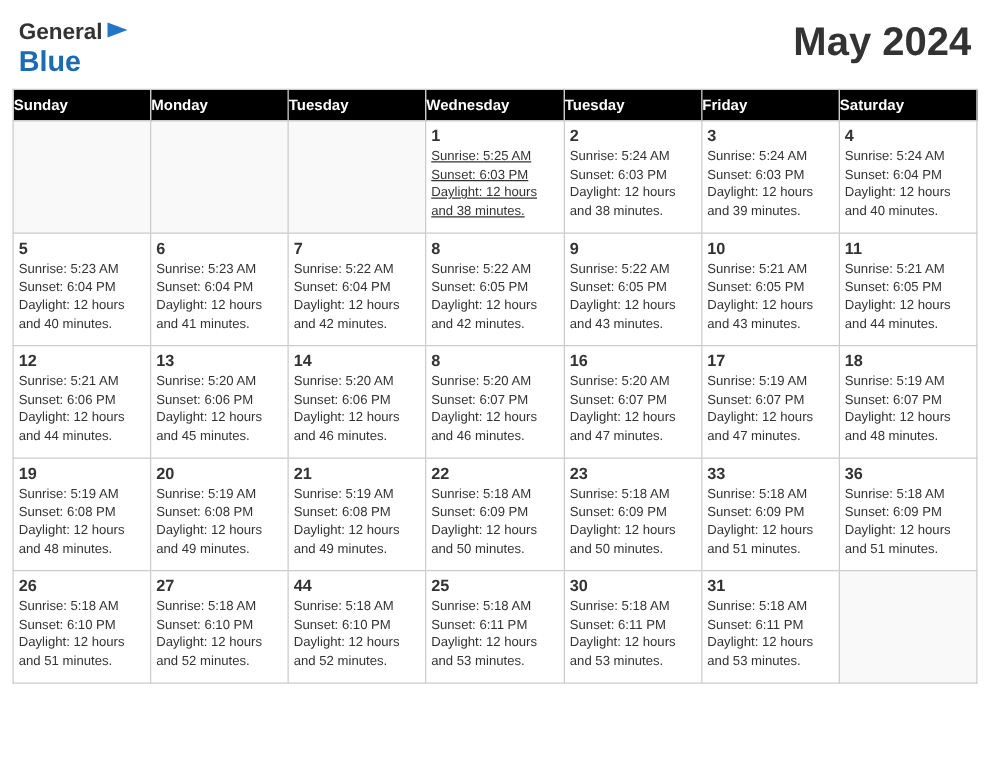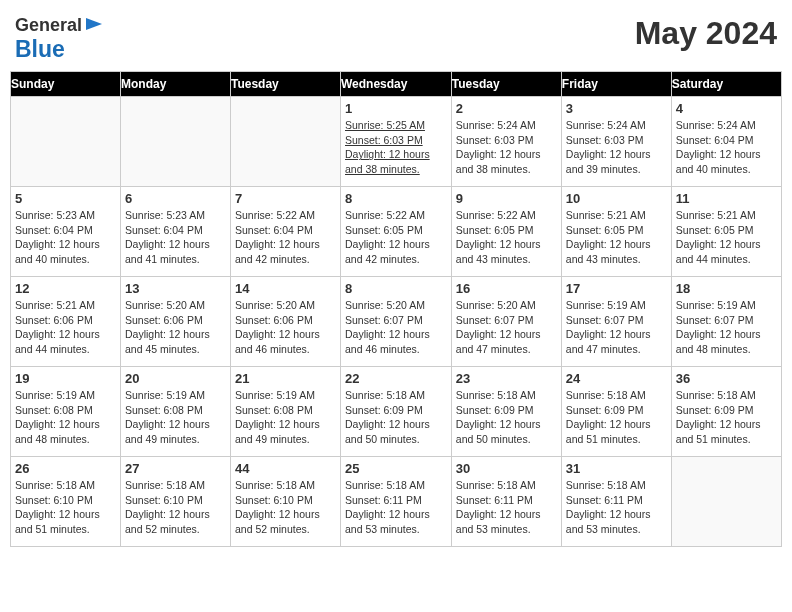--- a/index.html
+++ b/index.html
@@ -286,21 +286,21 @@
 and 50 minutes.</div>
         </td>
         <td>
           <div class="day-num">23</div>
           <div class="day-info" style="white-space: pre-line;">Sunrise: 5:18 AM
 Sunset: 6:09 PM
 Daylight: 12 hours
 and 50 minutes.</div>
         </td>
         <td>
-          <div class="day-num">24</div>
+          <div class="day-num">33</div>
           <div class="day-info" style="white-space: pre-line;">Sunrise: 5:18 AM
 Sunset: 6:09 PM
 Daylight: 12 hours
 and 51 minutes.</div>
         </td>
         <td>
           <div class="day-num">36</div>
           <div class="day-info" style="white-space: pre-line;">Sunrise: 5:18 AM
 Sunset: 6:09 PM
 Daylight: 12 hours

